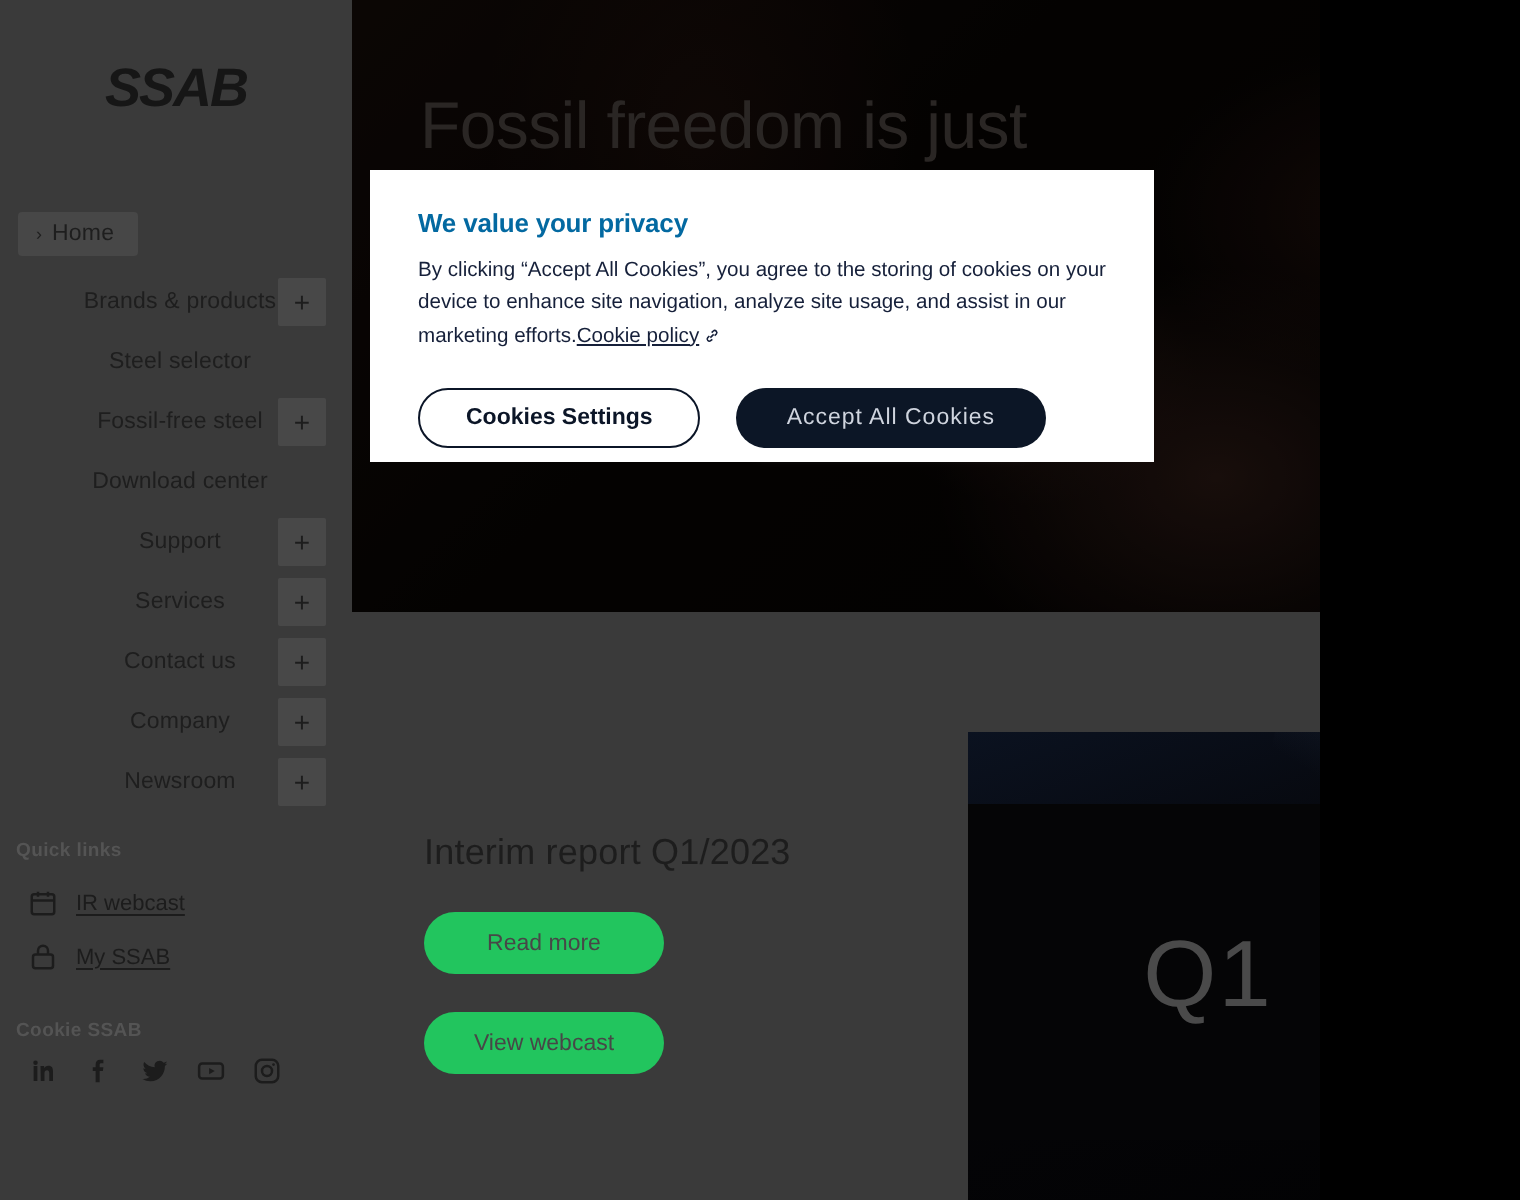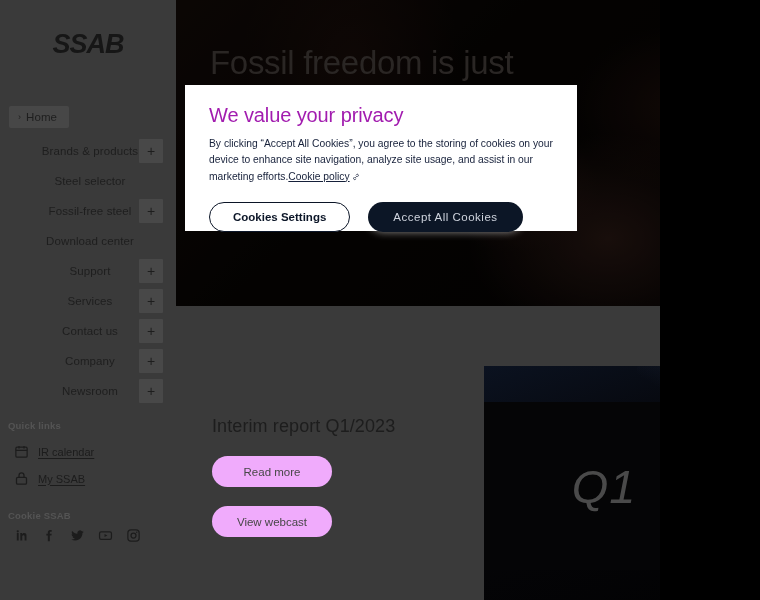--- a/index.html
+++ b/index.html
@@ -131,31 +131,30 @@
     overflow: hidden;
   }
   #report-left { position: absolute; left: 36px; top: 110px; }
   #report-title {
     font-size: 18px; color: #1d1d1d; font-weight: 400;
     letter-spacing: .1px;
   }
   .pill-btn {
     margin-top: 19px;
     width: 120px; height: 31px;
-    background: #f0abfc;
+    background: #22c55e;
     border-radius: 18px;
     display: flex; align-items: center; justify-content: center;
     font-size: 11.5px; color: #474747;
   }
   #report-media {
     position: absolute; left: 308px; top: 60px;
     width: 270px; height: 234px;
     background: linear-gradient(160deg, #0b1220 0%, #050508 45%, #020203 100%);
     overflow: hidden;
-    font-style: italic;
   }
   #report-media:before {
     content:"";
     position:absolute; left: 55%; top: -10%;
     width: 60%; height: 45%;
     background: linear-gradient(200deg, rgba(90,110,150,.28), rgba(0,0,0,0) 65%);
     transform: rotate(12deg);
   }
   #report-media-overlay {
     position: absolute; left: -28px; top: 36px;
@@ -169,21 +168,21 @@
 
   
   #cookie-dialog {
     position: absolute; left: 185px; top: 85px;
     width: 392px; height: 146px;
     background: #ffffff;
     z-index: 50;
     padding: 19px 24px 0 24px;
   }
   #cookie-title {
-    font-size: 20px; font-weight: normal; color: #a21caf;
+    font-size: 13px; font-weight: bold; color: #0369a1;
     letter-spacing: -.1px;
   }
   #cookie-body {
     margin-top: 9px;
     font-size: 10.3px; line-height: 1.58; color: #16203a;
   }
   #cookie-policy-link {
     text-decoration: underline; color: #16203a; font-weight: 500;
   }
   .link-ic { display: inline-block; margin-left: 2px; vertical-align: -1px; }
@@ -278,21 +277,21 @@
 
     <div class="sec-title">Quick links</div>
 
     <a class="quick-link">
       <span class="ic">
         <svg viewBox="0 0 24 24" fill="none" stroke="#1c1c1c" stroke-width="2">
           <rect x="3" y="5" width="18" height="16" rx="2"></rect>
             <path d="M3 10h18M8 3v4M16 3v4"></path>
         </svg>
       </span>
-      <span class="ql-label">IR calendar</span>
+      <span class="ql-label">IR webcast</span>
     </a>
 
 
     <a class="quick-link">
       <span class="ic">
         <svg viewBox="0 0 24 24" fill="none" stroke="#1c1c1c" stroke-width="2">
           <rect x="4" y="10" width="16" height="11" rx="2"></rect>
             <path d="M8 10V7a4 4 0 0 1 8 0v3"></path>
         </svg>
       </span>

